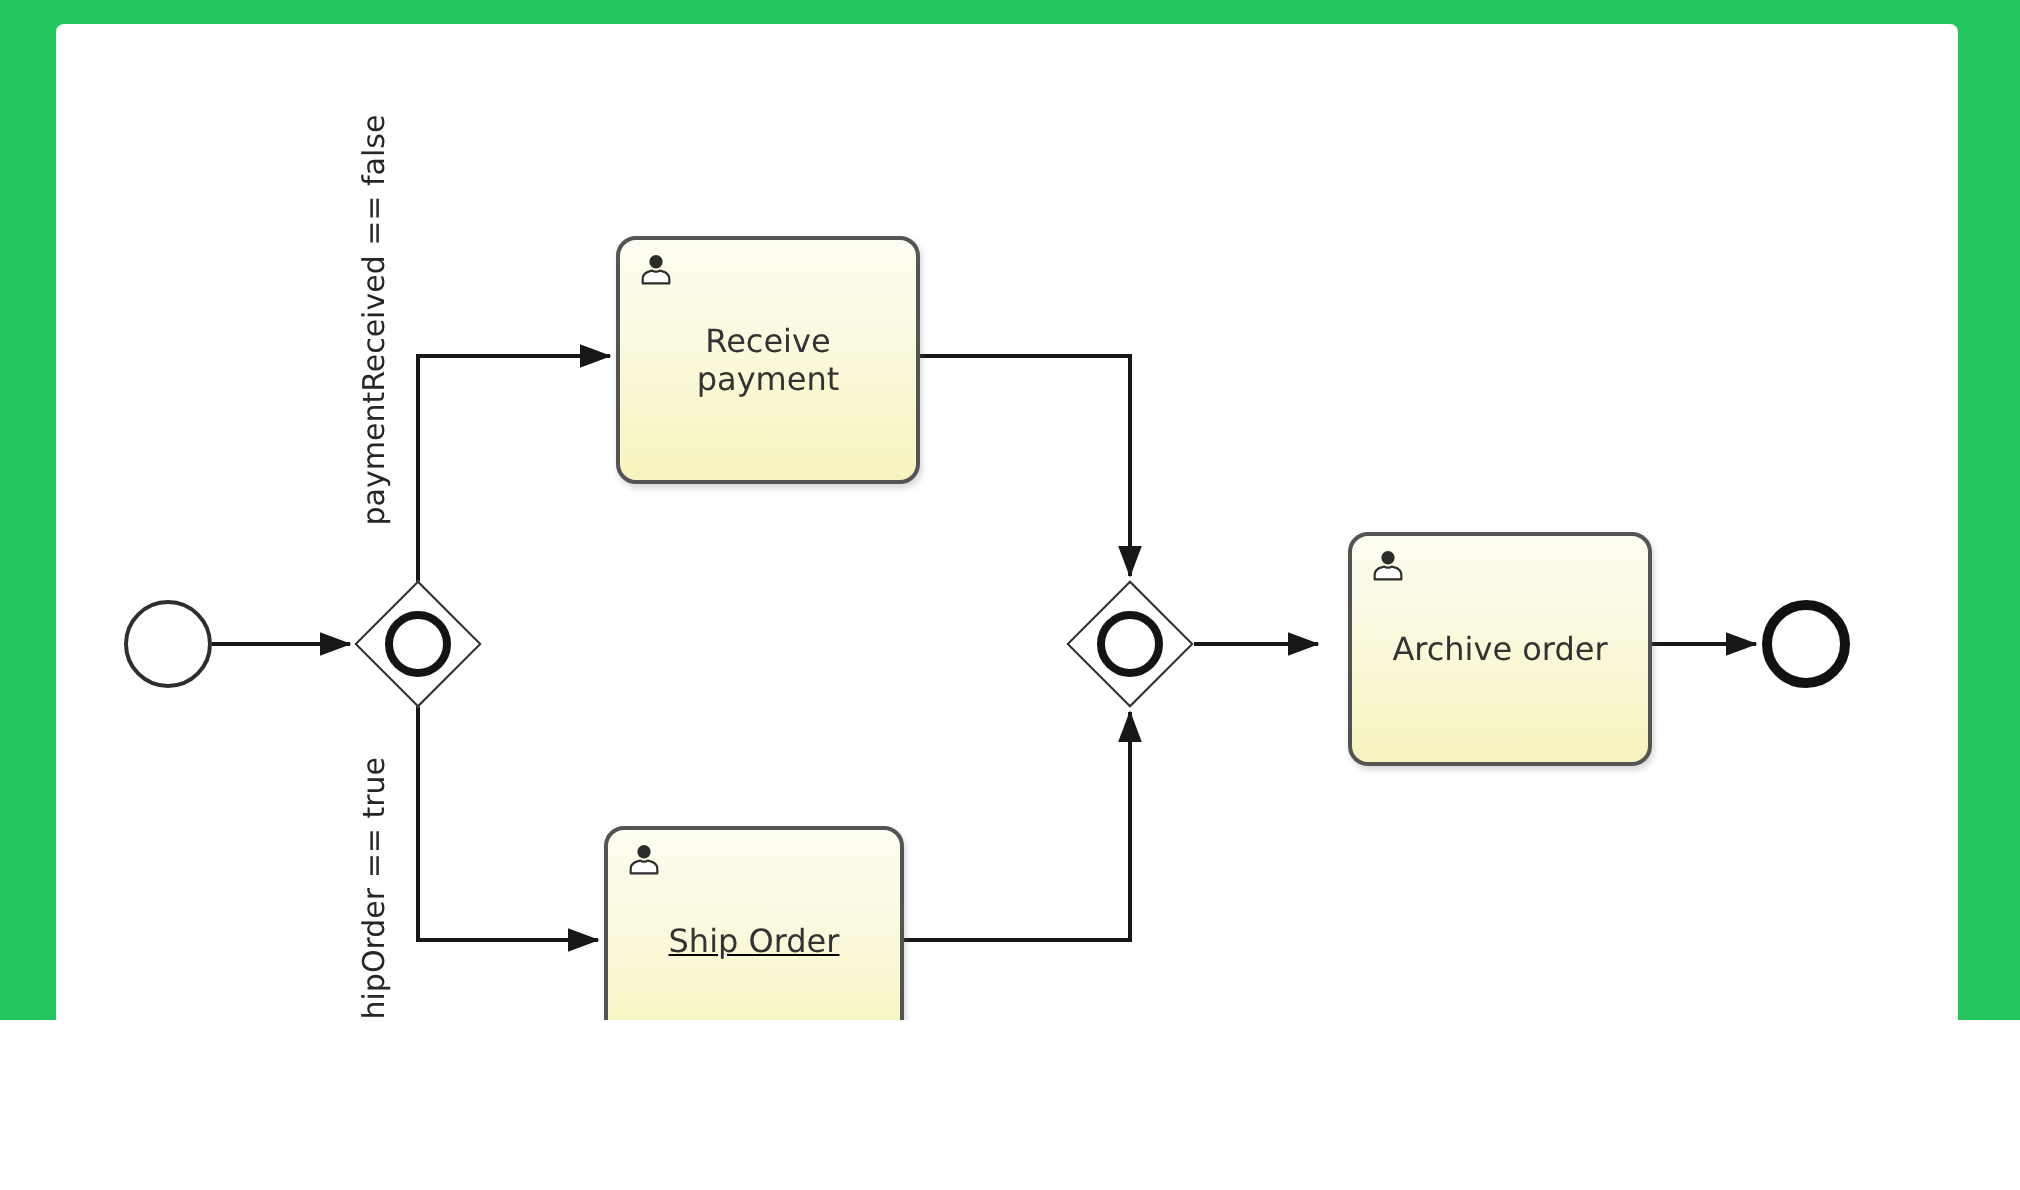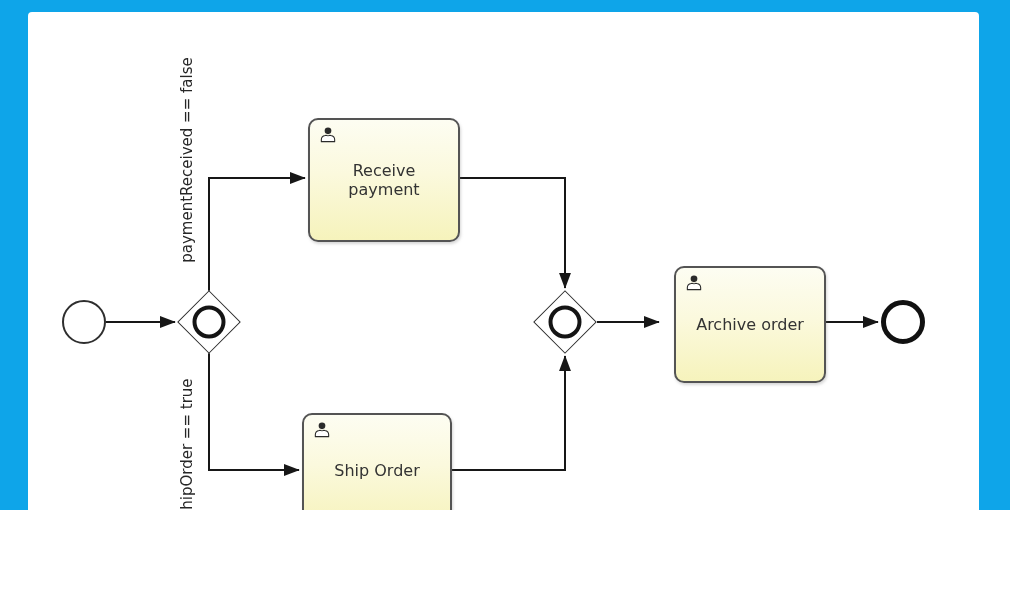--- a/index.html
+++ b/index.html
@@ -2,21 +2,21 @@
 <html><head>
 <meta charset="utf-8">
 <style>
   html, body { margin: 0; padding: 0; }
   body { font-family: "DejaVu Sans", "Liberation Sans", sans-serif; }
 
   .page {
     position: relative;
     width: 1010px;
     height: 510px;
-    background: #0ea5e9;
+    background: #22c55e;
     overflow: hidden;
   }
   .canvas {
     position: absolute;
     left: 28px; top: 12px;
     width: 951px; height: 560px;
     background: #ffffff;
     border-radius: 4px;
   }
   svg.flow-layer {
@@ -64,21 +64,21 @@
     box-sizing: border-box;
     border: 2px solid #545454;
     border-radius: 10px;
     background: linear-gradient(180deg, #fdfdf2 0%, #fbf9dd 45%, #f6f3bc 100%);
     box-shadow: 1px 2px 3px rgba(110,110,110,0.28);
     display: flex;
     align-items: center;
     justify-content: center;
   }
   .task-receive-payment { left: 308px; top: 118px; width: 152px; height: 124px; }
-  .task-ship-order      { left: 302px; top: 413px; width: 150px; height: 115px; }
+  .task-ship-order      { left: 302px; top: 413px; width: 150px; height: 115px; text-decoration: underline; }
   .task-archive-order   { left: 662px; top: 266px; width: 152px; height: 117px; margin-left: 12px; }
   .task-label {
     text-align: center;
     font-size: 16px;
     line-height: 19px;
     color: #333333;
   }
   .task-label span { display: block; }
   .user-icon { position: absolute; left: 9px; top: 6px; }
 

